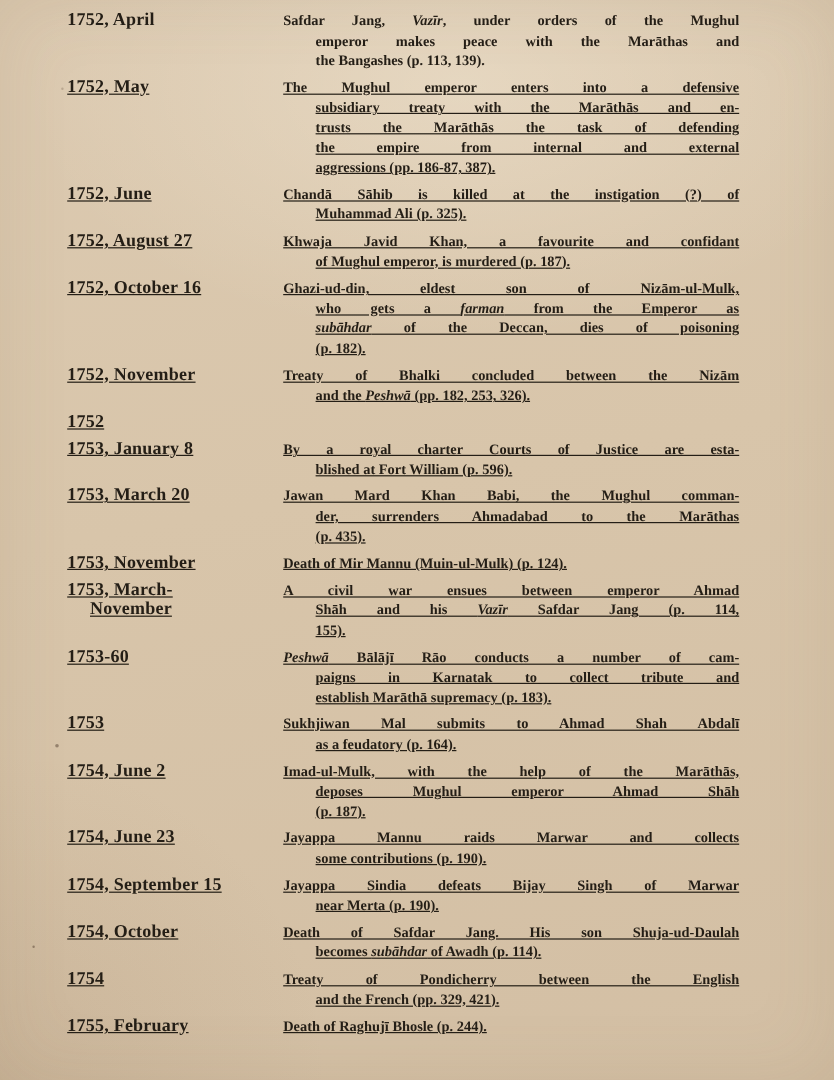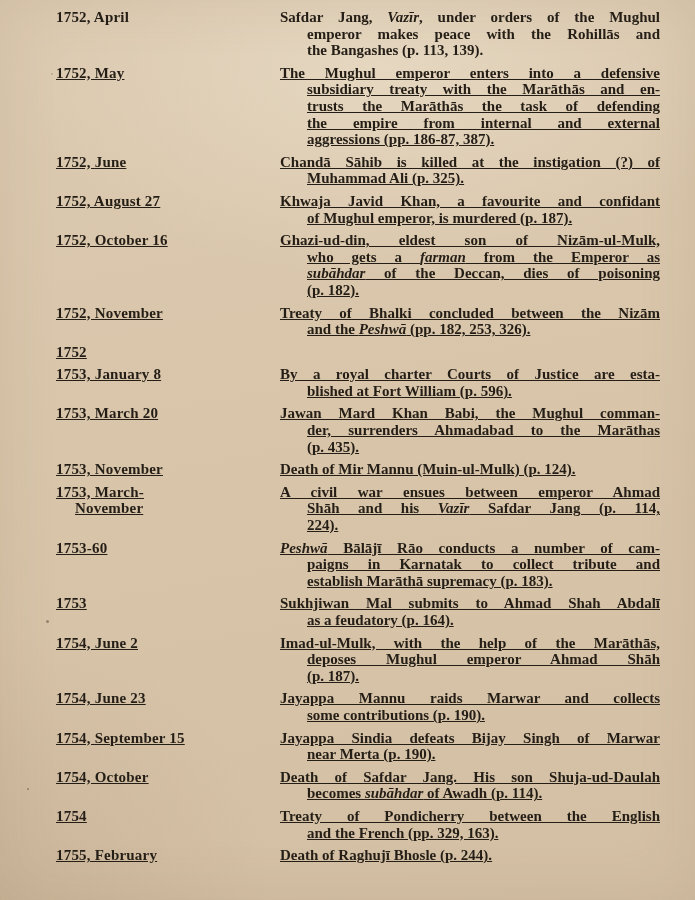--- a/index.html
+++ b/index.html
@@ -15,32 +15,32 @@
       radial-gradient(ellipse 420px 420px at 0% 100%, rgba(140,110,80,0.14), rgba(140,110,80,0) 65%),
       linear-gradient(170deg, #dccab1 0%, #d8c5aa 45%, #d3bfa4 100%);
     box-shadow: inset 0 0 60px rgba(120,95,65,0.12);
     color: #241e16;
   }
   .content {
     position: absolute; inset: 0;
     padding: 9px 79px 0 56px;
     box-sizing: border-box;
   }
-  .row { display: flex; align-items: flex-start; gap: 44px; }
+  .row { display: flex; align-items: flex-start; }
   .row + .row { margin-top: 6px; text-decoration: underline; }
   .date {
     flex: 0 0 180px;
     font-size: 15px; font-weight: 700;
     letter-spacing: 0.2px;
   }
   .date-line { line-height: 16.6px; white-space: nowrap; }
   .date-cont { padding-left: 19px; }
   .event {
     flex: 0 0 380px; max-width: 380px;
-    font-size: 15px; font-weight: 700;
+    font-size: 12px; font-weight: 700;
   }
   .line {
     line-height: 16.6px;
     text-align: justify;
     text-align-last: justify;
   }
   .line.cont { padding-left: 27px; }
   .line.last { text-align-last: left; }
   .event i { font-style: italic; font-weight: 700; }
   .speck { position: absolute; border-radius: 50%; background: rgba(70,52,38,0.45); }
@@ -49,21 +49,21 @@
 <body>
 
 <div class="page">
   <div class="content">
       <div class="row">
         <div class="date">
           <div class="date-line">1752, April</div>
         </div>
         <div class="event">
           <div class="line">Safdar Jang, <i>Vazīr</i>, under orders of the Mughul</div>
-          <div class="line cont">emperor makes peace with the Rohillās and</div>
+          <div class="line cont">emperor makes peace with the Marāthas and</div>
           <div class="line cont last">the Bangashes (p. 113, 139).</div>
         </div>
       </div>
       <div class="row">
         <div class="date">
           <div class="date-line">1752, May</div>
         </div>
         <div class="event">
           <div class="line">The Mughul emperor enters into a defensive</div>
           <div class="line cont">subsidiary treaty with the Marāthās and en-</div>
@@ -143,21 +143,21 @@
         </div>
       </div>
       <div class="row">
         <div class="date">
           <div class="date-line">1753, March-</div>
           <div class="date-line date-cont">November</div>
         </div>
         <div class="event">
           <div class="line">A civil war ensues between emperor Ahmad</div>
           <div class="line cont">Shāh and his <i>Vazīr</i> Safdar Jang (p. 114,</div>
-          <div class="line cont last">224).</div>
+          <div class="line cont last">155).</div>
         </div>
       </div>
       <div class="row">
         <div class="date">
           <div class="date-line">1753-60</div>
         </div>
         <div class="event">
           <div class="line"><i>Peshwā</i> Bālājī Rāo conducts a number of cam-</div>
           <div class="line cont">paigns in Karnatak to collect tribute and</div>
           <div class="line cont last">establish Marāthā supremacy (p. 183).</div>
@@ -208,21 +208,21 @@
           <div class="line">Death of Safdar Jang. His son Shuja-ud-Daulah</div>
           <div class="line cont last">becomes <i>subāhdar</i> of Awadh (p. 114).</div>
         </div>
       </div>
       <div class="row">
         <div class="date">
           <div class="date-line">1754</div>
         </div>
         <div class="event">
           <div class="line">Treaty of Pondicherry between the English</div>
-          <div class="line cont last">and the French (pp. 329, 163).</div>
+          <div class="line cont last">and the French (pp. 329, 421).</div>
         </div>
       </div>
       <div class="row">
         <div class="date">
           <div class="date-line">1755, February</div>
         </div>
         <div class="event">
           <div class="line last">Death of Raghujī Bhosle (p. 244).</div>
         </div>
       </div>

